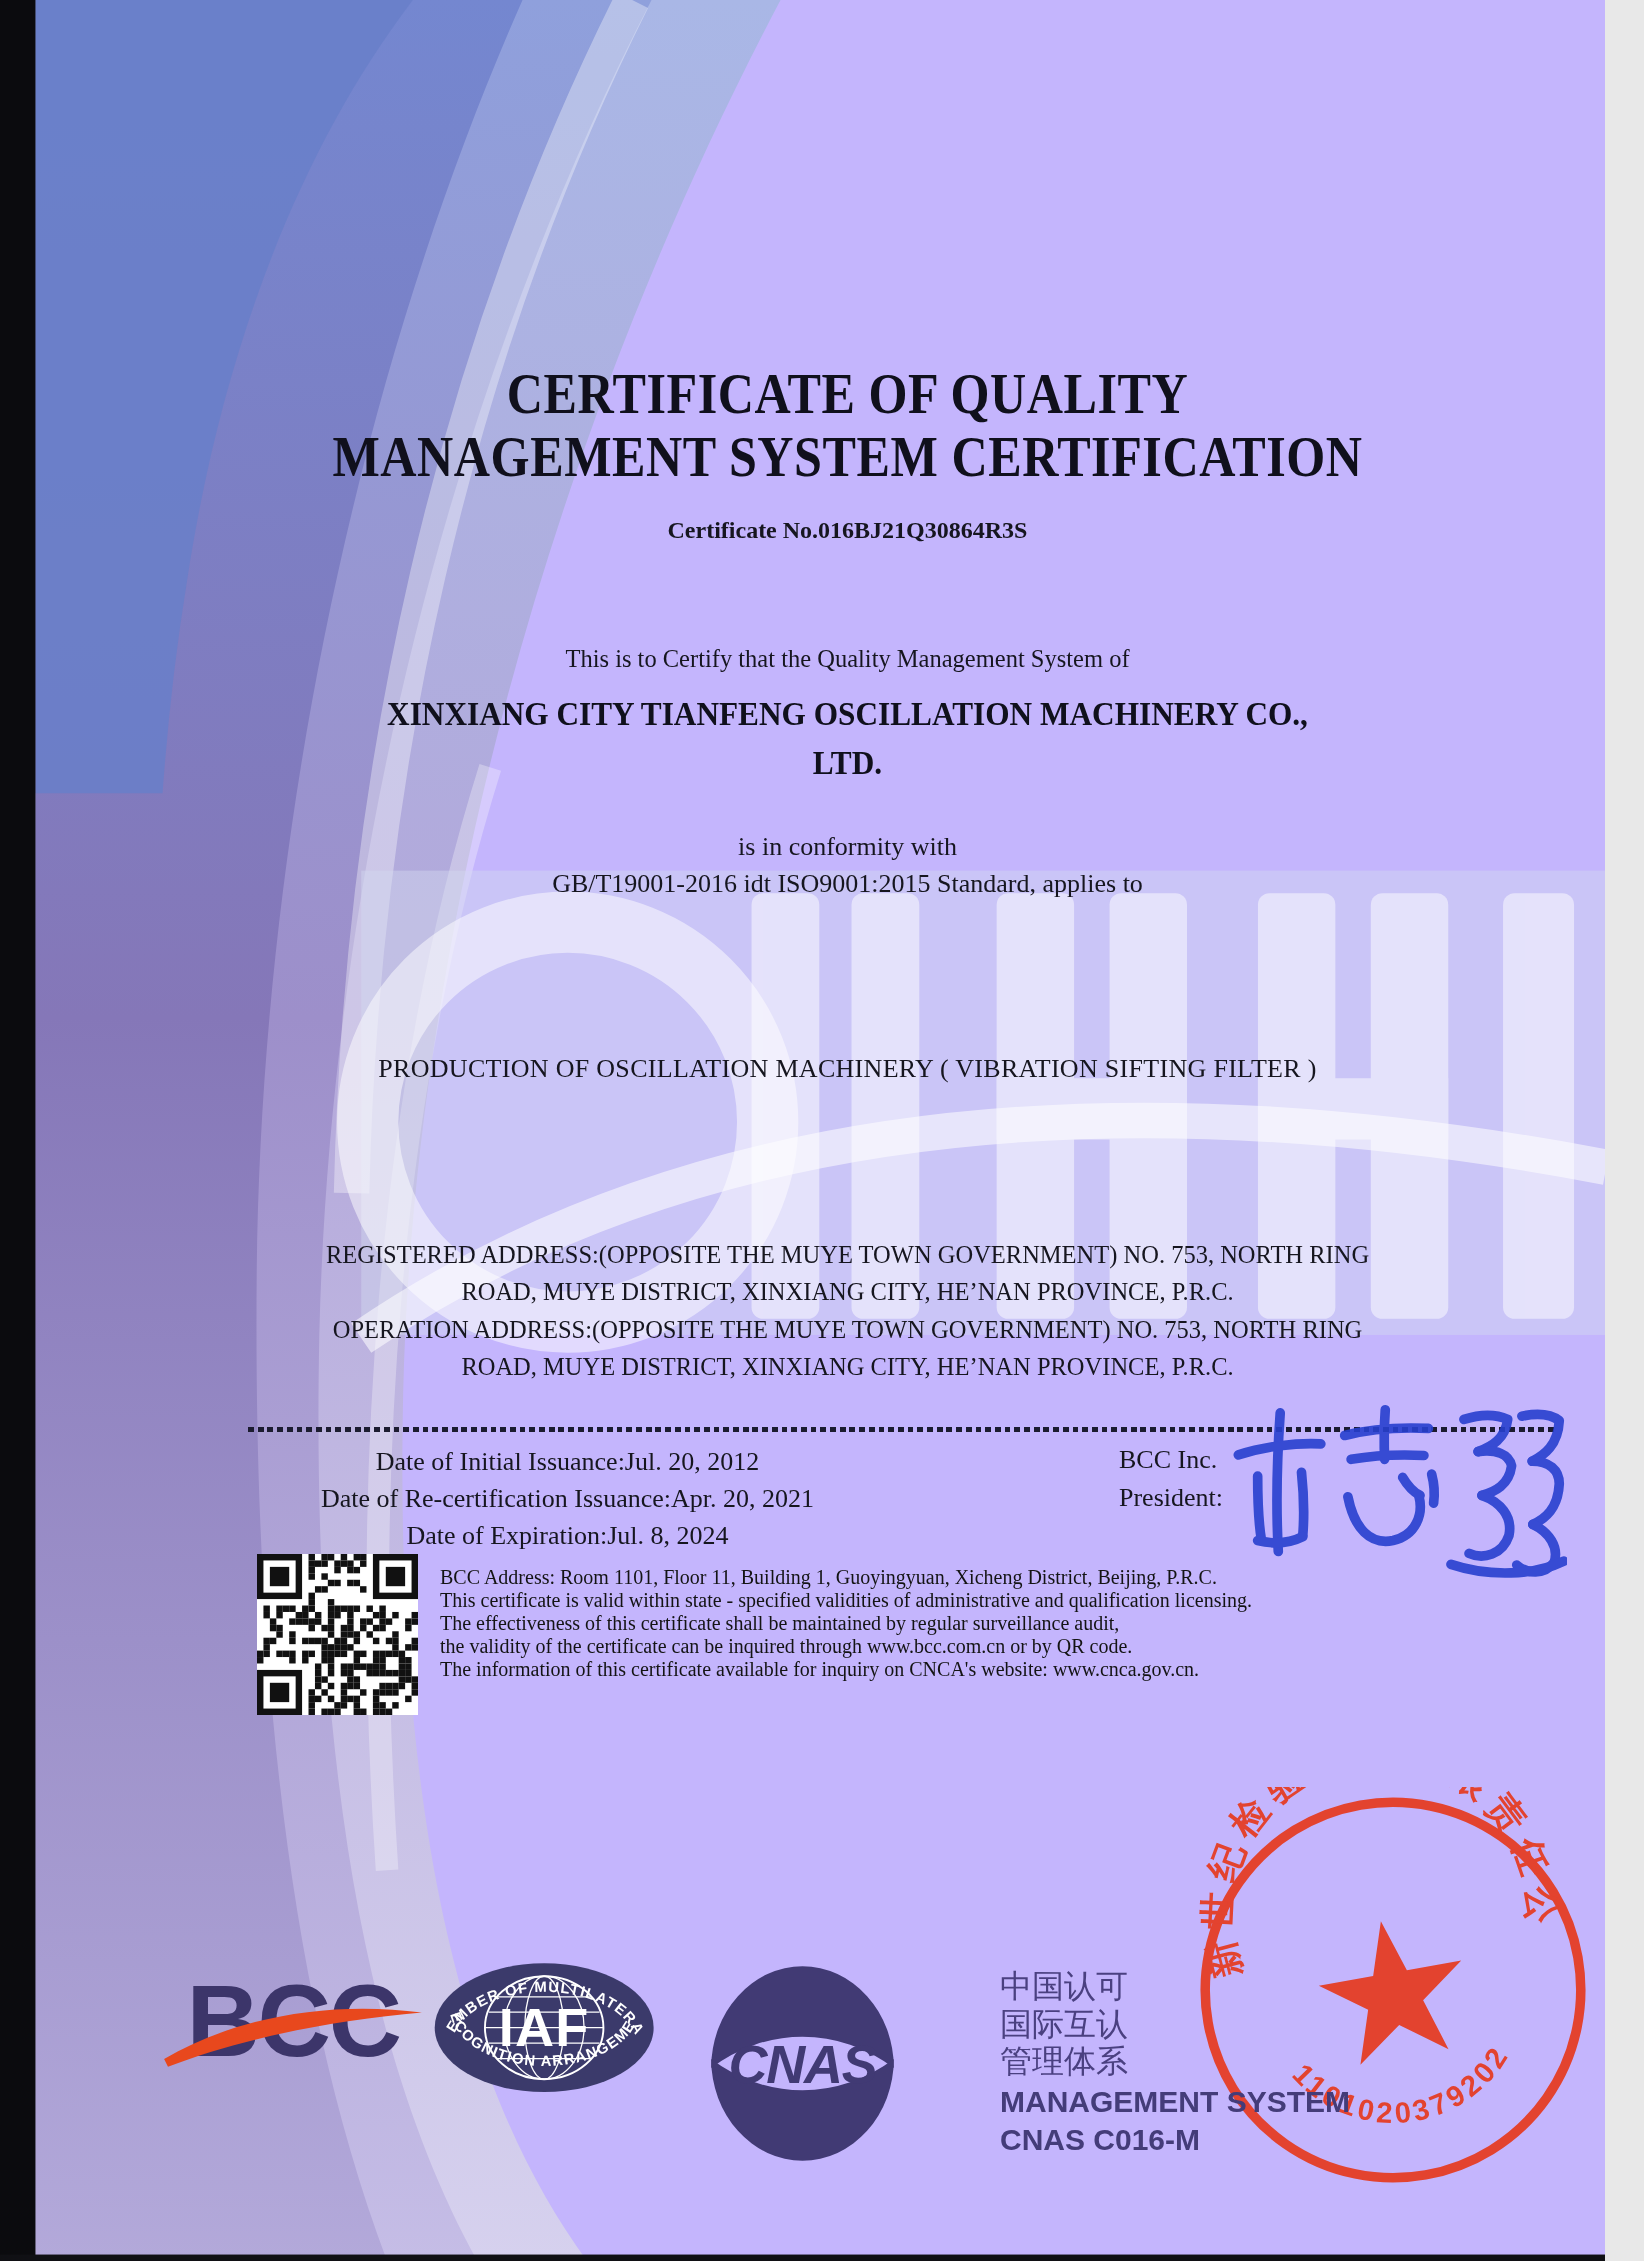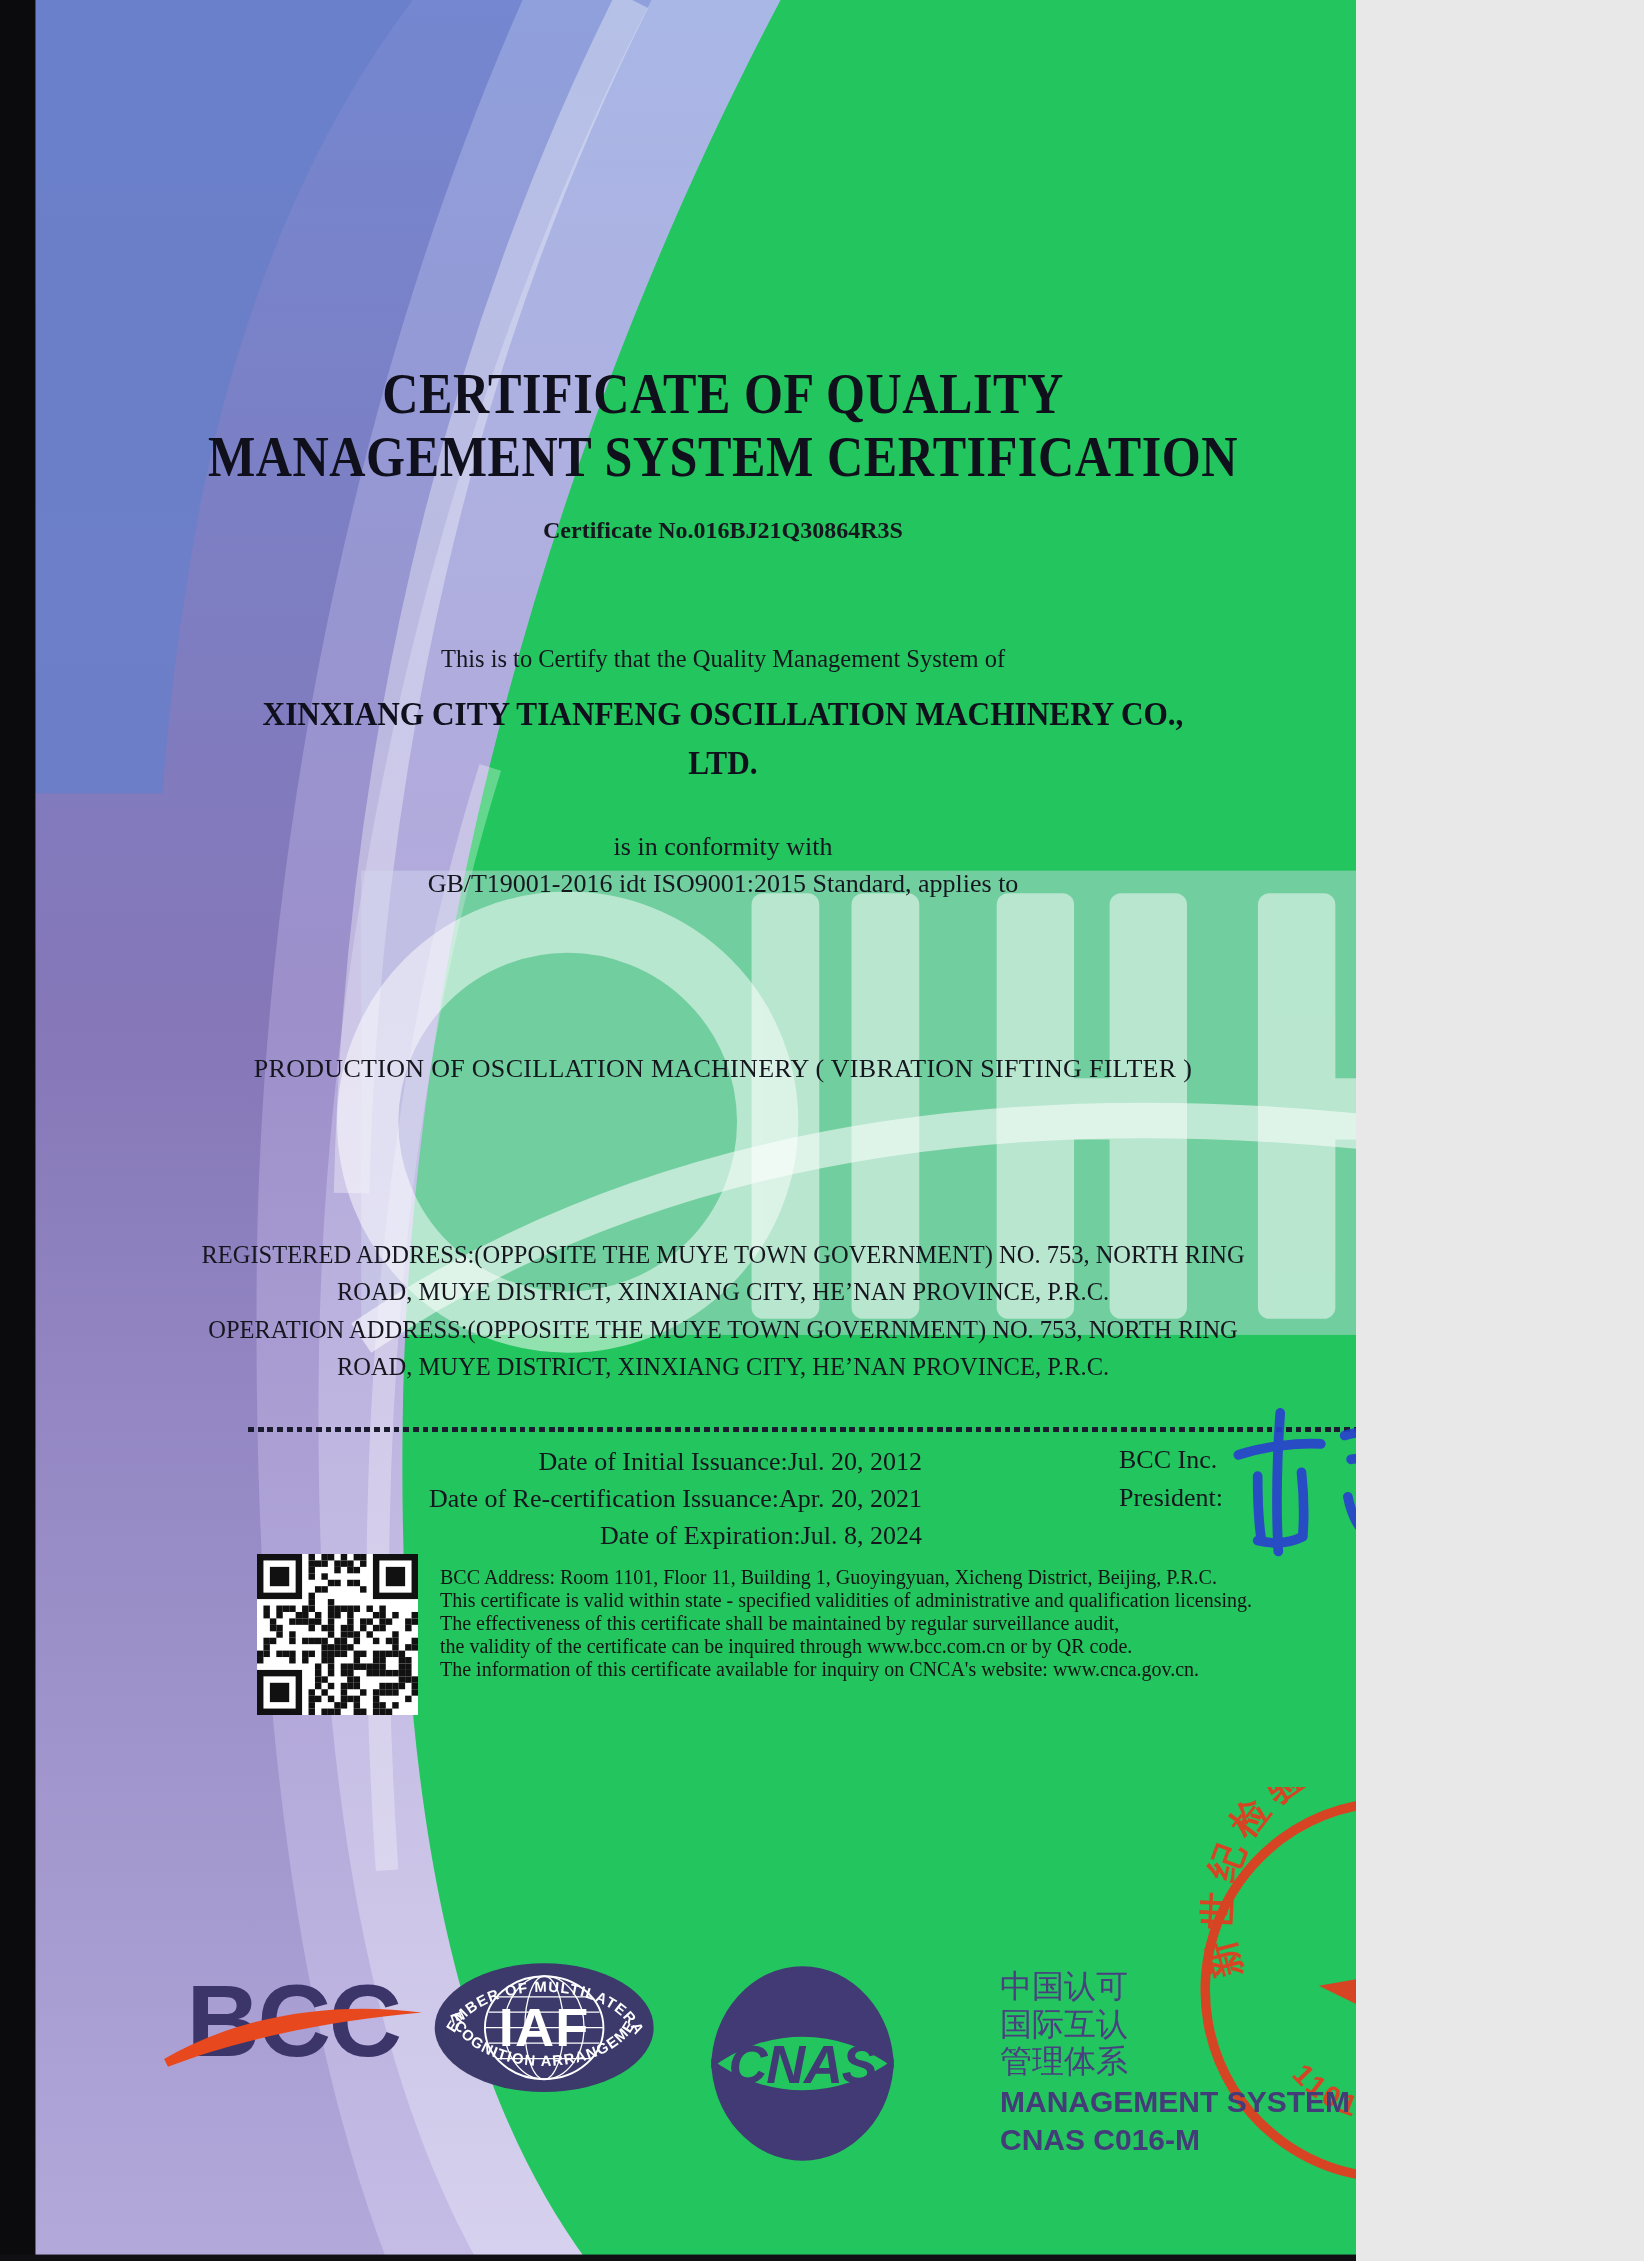--- a/index.html
+++ b/index.html
@@ -1,19 +1,19 @@
 <!DOCTYPE html>
 <html style="font-size:10.3px"><head>
 <meta charset="utf-8">
 <style>
   html,body{margin:0;padding:0;background:#e8e8e8;}
   .page{
     position:relative;
-    width:1356px;height:2261px;
-    background:#22c55e;
+    width:1605px;height:2261px;
+    background:#c4b5fd;
     overflow:hidden;
     font-family:"Liberation Serif", serif;
     color:#16161f;
   }
   .abs{position:absolute;}
   .ctr{left:90px;right:0;text-align:center;white-space:nowrap;}
   .title{
     font-weight:bold;font-size:57px;line-height:63px;
     letter-spacing:0.6px;
     transform:scaleX(.88);transform-origin:50% 50%;
@@ -26,21 +26,21 @@
     transform:scaleX(.92);transform-origin:50% 50%;
     color:#10101c;
   }
   .bodyline{font-size:26px;}
   .scope{font-size:26px;letter-spacing:0.3px;}
   .addr{font-size:24.5px;line-height:37px;}
   .dashline{
     height:5.2px;
     background:repeating-linear-gradient(90deg,#1c1c30 0 5.8px,transparent 5.8px 9.7px);
   }
-  .dates{font-size:26px;line-height:37px;text-align:right;white-space:nowrap;}
+  .dates{font-size:26px;line-height:37px;text-align:center;white-space:nowrap;}
   .issuerline{font-size:26px;white-space:nowrap;}
   .fineprint{font-size:20px;line-height:23px;white-space:nowrap;color:#141414;}
   .cnline{font-size:32px;line-height:37px;color:#4a4080;white-space:nowrap;font-family:"Liberation Serif",serif;}
   .sysline{font-family:"Liberation Sans",sans-serif;font-weight:bold;font-size:30px;color:#443c79;white-space:nowrap;}
   svg{display:block;}
 </style>
 </head>
 <body>
 
 <div class="page">

